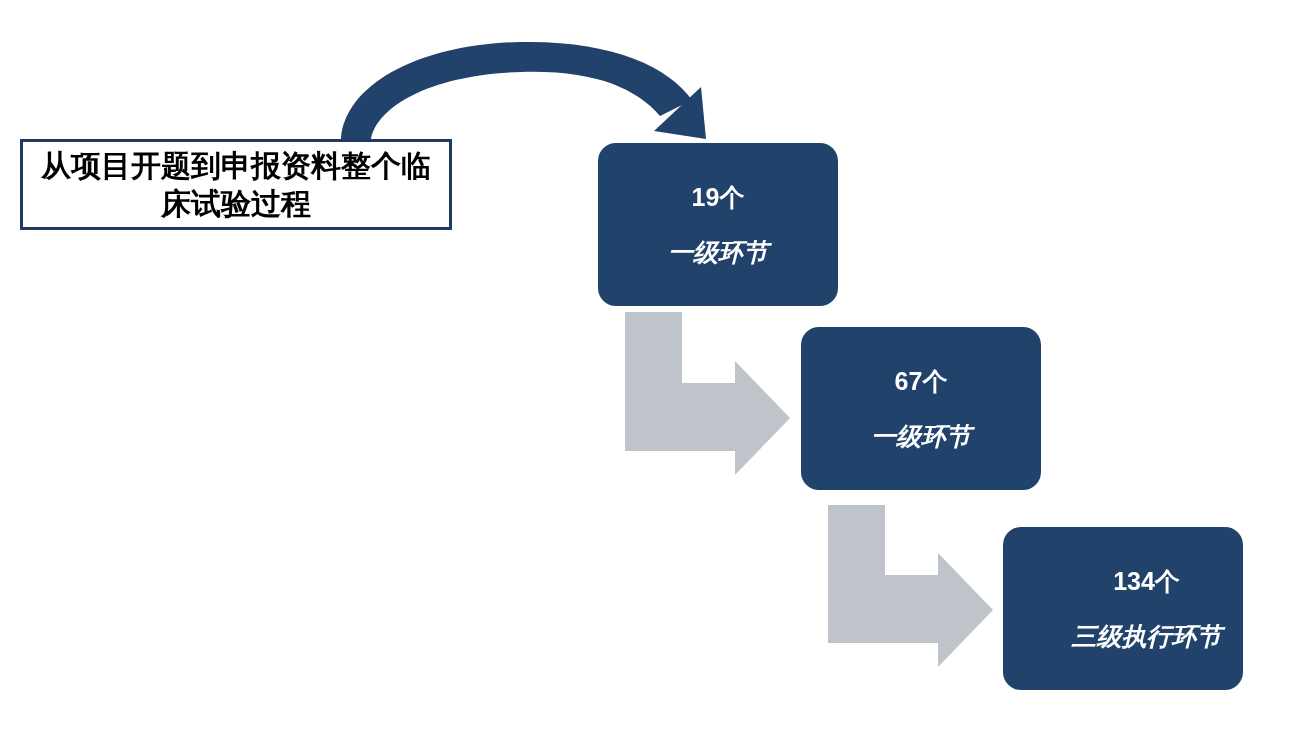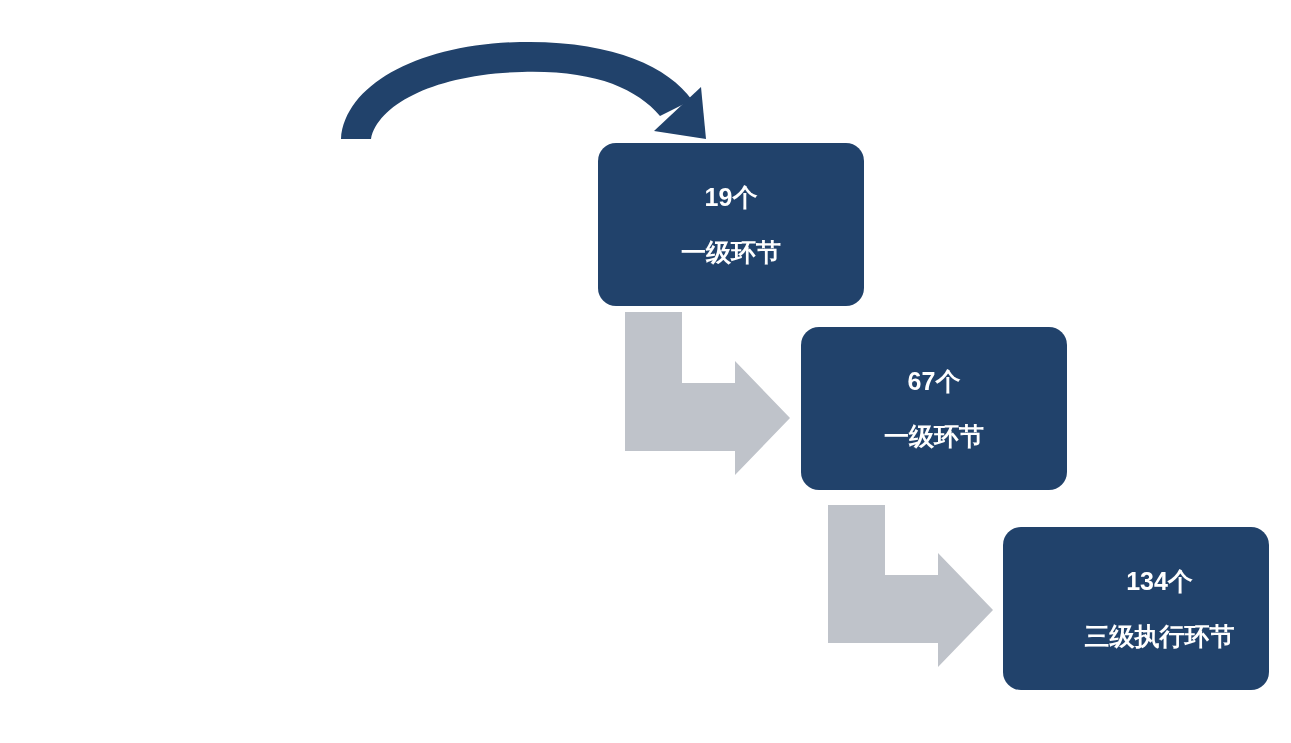--- a/index.html
+++ b/index.html
@@ -38,21 +38,21 @@
     font-weight: bold;
     line-height: 1.25;
     color: #000000;
     text-align: center;
     letter-spacing: 0px;
   }
 
   
   .stage-box {
     position: absolute;
-    width: 266px;
+    width: 240px;
     height: 163px;
     box-sizing: border-box;
     background: #21426B;
     border-radius: 18px;
     display: flex;
     flex-direction: column;
     align-items: center;
     justify-content: center;
     color: #ffffff;
   }
@@ -61,20 +61,21 @@
     font-weight: bold;
     line-height: 1;
     margin-bottom: 30px;
     color: #ffffff;
   }
   .stage-label {
     font-size: 25px;
     font-weight: bold;
     line-height: 1;
     color: #ffffff;
+    font-style: italic;
   }
 
   #stage-box-1 { left: 598px; top: 143px; }
   #stage-box-2 { left: 801px; top: 327px; }
   #stage-box-3 { left: 1003px; top: 527px; padding-left: 47px; }
 
   
   #arrow-layer {
     position: absolute;
     left: 0;
@@ -82,20 +83,23 @@
     width: 1291px;
     height: 743px;
     pointer-events: none;
   }
 </style>
 </head>
 <body>
 
 <div id="canvas">
 
+  <div class="caption-box">
+    <div class="caption-text">从项目开题到申报资料整个临床试验过程</div>
+  </div>
 
   <div class="stage-box" id="stage-box-1">
     <div class="stage-count">19个</div>
     <div class="stage-label">一级环节</div>
   </div>
 
   <div class="stage-box" id="stage-box-2">
     <div class="stage-count">67个</div>
     <div class="stage-label">一级环节</div>
   </div>

